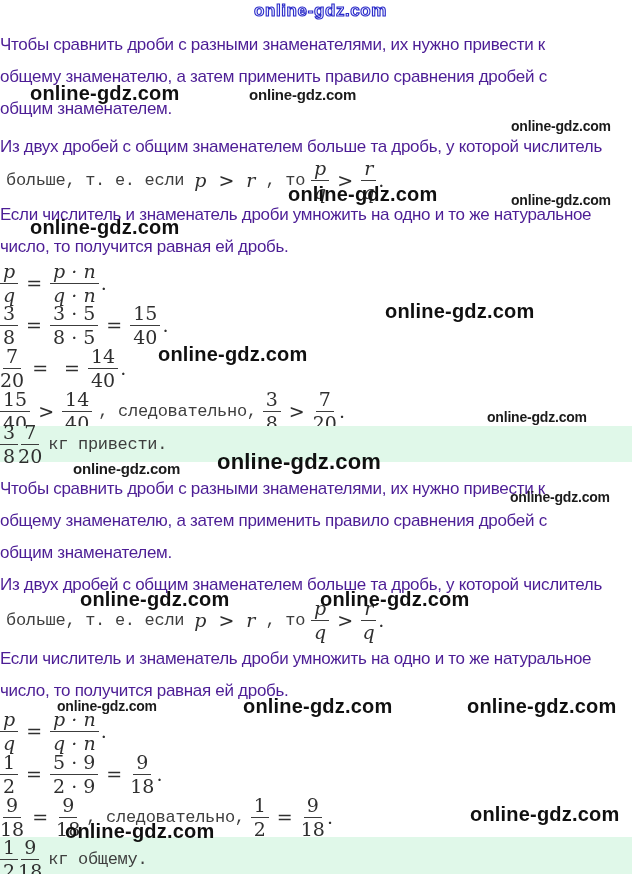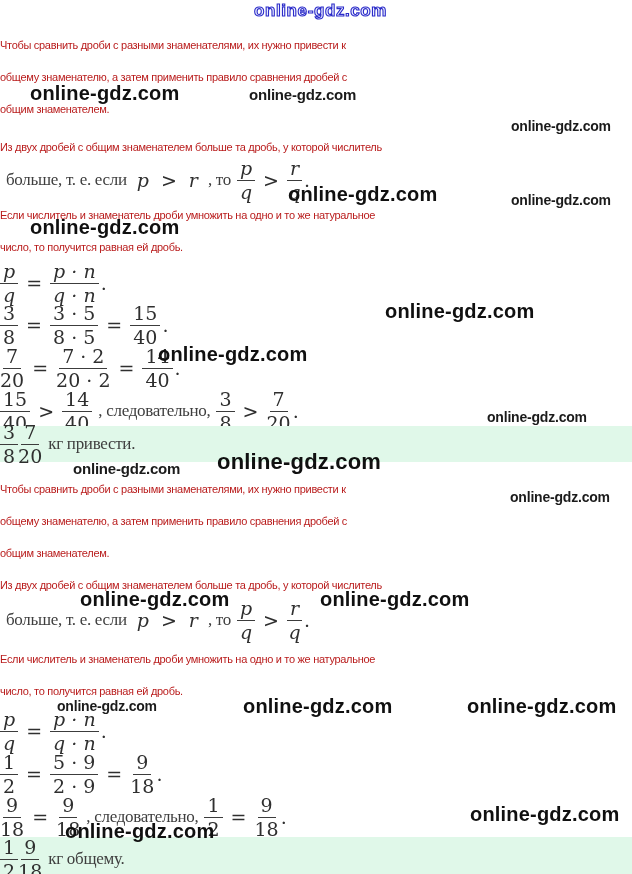--- a/index.html
+++ b/index.html
@@ -1,29 +1,29 @@
 <!DOCTYPE html>
 <html><head>
 <meta charset="utf-8">
 <style>
   html,body{margin:0;padding:0;background:#fff;}
   .page{position:relative;width:632px;height:874px;overflow:hidden;background:#ffffff;
         font-family:"Liberation Sans","DejaVu Sans",sans-serif;}
-  .textline{position:absolute;left:0;font-size:11px;line-height:20px;color:#b91c1c;
+  .textline{position:absolute;left:0;font-size:17px;line-height:20px;color:#4c1d95;
         letter-spacing:-0.3px;white-space:nowrap;}
   .row{position:absolute;left:0;display:flex;align-items:center;height:44px;white-space:nowrap;}
   .math{font-family:"DejaVu Serif","Liberation Serif",serif;font-size:19px;color:#2f2f2f;}
   .frac{display:inline-flex;flex-direction:column;align-items:center;text-align:center;line-height:19px;}
   .frac .num{display:block;border-bottom:1.4px solid #3c3c3c;padding:0 3px 2px;}
   .frac .den{display:block;padding-top:2px;}
   .frac.it{font-style:italic;}
   .op{margin:0 8px;}
   .mvar{font-style:italic;margin:0 4px;}
   .mdot{margin-left:2px;}
-  .tok-sans{font-family:Liberation Serif, serif;font-size:17px;color:#3e3e3e;
+  .tok-sans{font-family:Liberation Mono, monospace;font-size:17px;color:#3e3e3e;
         letter-spacing:-0.3px;margin:0 6px;}
   .strip{position:absolute;left:0;width:632px;}
   .strip-row{left:0;}
   .wm{position:absolute;white-space:nowrap;color:#101010;line-height:1;}
   .wm-bold{font-weight:700;letter-spacing:0.2px;}
   .wm-semi{font-weight:600;color:#1b1b1b;letter-spacing:-0.2px;}
   .wm-outline{font-weight:700;letter-spacing:0.6px;color:#eef1ff;
         -webkit-text-stroke:1.1px #2b2bc9;}
 </style>
 </head>
@@ -85,24 +85,20 @@
         <span class="den">40</span>
       </span>
       <span class="mdot">.</span>
     </div>
   <div class="row math" style="top:346px">
       <span class="frac">
         <span class="num">7</span>
         <span class="den">20</span>
       </span>
       <span class="op">=</span>
-      <span class="frac">
-        <span class="num">7 · 2</span>
-        <span class="den">20 · 2</span>
-      </span>
       <span class="op">=</span>
       <span class="frac">
         <span class="num">14</span>
         <span class="den">40</span>
       </span>
       <span class="mdot">.</span>
     </div>
   <div class="row math" style="top:389px">
       <span class="frac">
         <span class="num">15</span>

